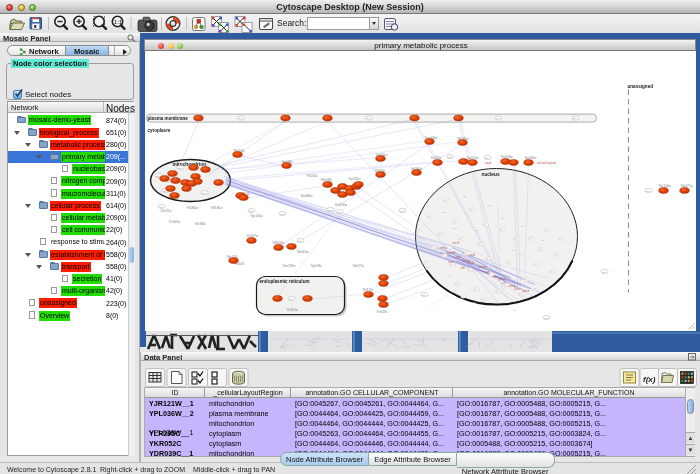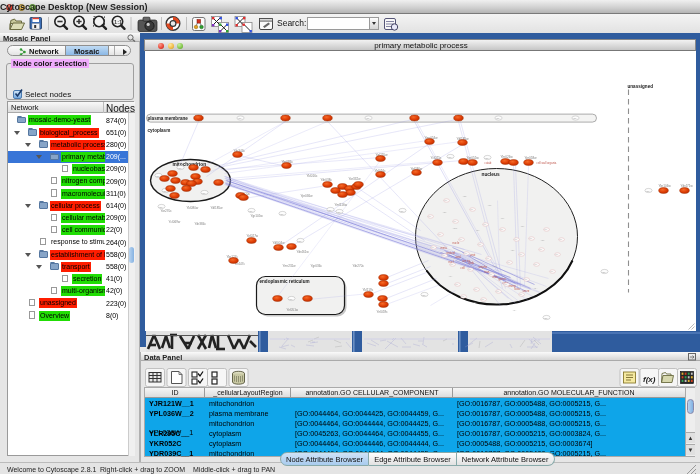--- a/index.html
+++ b/index.html
@@ -3,21 +3,21 @@
 * { margin:0; padding:0; box-sizing:border-box; }
 body { width:700px; height:474px; font-family:"Liberation Sans",sans-serif; position:relative;
        background:#e8e8e8; overflow:hidden; }
 .abs { position:absolute; }
 </style></head><body>
 
 <div class="abs" style="left:0;top:0;width:700px;height:14px;background:linear-gradient(#f0f0f0,#cfcfcf 60%,#b4b4b4);border-bottom:1px solid #7a7a7a">
   <div class="abs" style="left:6px;top:3.5px;width:7px;height:7px;border-radius:50%;background:radial-gradient(circle at 35% 30%,#ff9a8a,#e33d2e 60%,#a02015);border:0.5px solid #8a2015"></div>
   <div class="abs" style="left:17.5px;top:3.5px;width:7px;height:7px;border-radius:50%;background:radial-gradient(circle at 35% 30%,#ffe9a0,#efb73e 60%,#b07a10);border:0.5px solid #8a6a10"></div>
   <div class="abs" style="left:29px;top:3.5px;width:7px;height:7px;border-radius:50%;background:radial-gradient(circle at 35% 30%,#c8f0a0,#7bc043 60%,#4a8a15);border:0.5px solid #3a7a10"></div>
-  <div class="abs" style="left:0;top:2px;width:700px;font-size:9px;font-weight:bold;color:#222">Cytoscape Desktop (New Session)</div>
+  <div class="abs" style="left:0;top:2px;width:700px;text-align:center;font-size:9px;font-weight:bold;color:#222">Cytoscape Desktop (New Session)</div>
 </div>
 
 <div class="abs" style="left:0;top:14px;width:700px;height:19px;background:linear-gradient(#f4f4f4,#e2e2e2)">
   <svg width="700" height="22" viewBox="0 0 700 22" style="position:absolute;left:0;top:0">
       <path d="M10 15.5 L10.8 6.5 L14.5 5 L16 7 L21.5 7 L21.5 9.5 L10 9.5 Z" fill="#c8c99b" stroke="#6a6b40" stroke-width="1"></path>
       <path d="M10 15.5 L13 9 L24.5 9 L21.5 15.5 Z" fill="#dcddb6" stroke="#6a6b40" stroke-width="1"></path>
       <rect x="30" y="3.5" width="11.5" height="11.5" rx="1" fill="#3b6eb5" stroke="#16325c" stroke-width="0.8"></rect>
       <rect x="32.5" y="3.8" width="6.5" height="4.2" fill="#fff"></rect>
       <rect x="32.5" y="3.8" width="6.5" height="1.4" fill="#e04030"></rect>
       <rect x="32" y="9.5" width="7.5" height="5.5" fill="#f5f5f5" stroke="#888" stroke-width="0.4"></rect>
@@ -106,21 +106,21 @@
         <circle cx="5.5" cy="4" r="1.3" fill="#39a83b"></circle>
         <circle cx="2" cy="6.5" r="1.3" fill="#39a83b"></circle>
         <path d="M2 1.5 L5.5 4 L2 6.5" fill="none" stroke="#2a7a2c" stroke-width="0.7"></path>
       </svg>
     <div class="abs" style="left:21px;top:1px;font-size:7.5px;font-weight:bold;color:#111">Network</div>
     <div class="abs" style="left:66px;top:1px;font-size:7.5px;font-weight:bold;color:#111">Mosaic</div>
     <div class="abs" style="left:115px;top:2.5px;width:0;height:0;border-top:3px solid transparent;border-bottom:3px solid transparent;border-left:4.5px solid #222"></div>
   </div>
 
   <div class="abs" style="left:6px;top:30px;width:128px;height:37px;border:1px solid #9f9f9f;border-radius:3px">
-    <div class="abs" style="left:4px;top:-5px;background:#f0abfc;padding:0 2px;font-size:7.5px;font-weight:bold;color:#111">Node color selection</div>
+    <div class="abs" style="left:4px;top:-5px;background:#5eead4;padding:0 2px;font-size:7.5px;font-weight:bold;color:#111">Node color selection</div>
   </div>
 
   <div class="abs" style="left:13px;top:57px;width:9px;height:9px;background:linear-gradient(#cfe4f7,#74a9e0);border:1px solid #4a7ab0;border-radius:2px"></div>
   <svg class="abs" style="left:13px;top:54px" width="12" height="12" viewBox="0 0 12 12">
       <path d="M2.5 6.5 L4.5 9 L9 2.5" fill="none" stroke="#1a3a6a" stroke-width="1.6"></path>
     </svg>
   <div class="abs" style="left:25px;top:56.5px;font-size:8px;color:#111">Select nodes</div>
 
   <div class="abs" style="left:7px;top:68px;width:127px;height:355px;background:#fff;border:1px solid #9a9a9a">
     <div class="abs" style="left:0;top:0;width:127px;height:11px;background:linear-gradient(#f8f8f8,#ddd);border-bottom:1px solid #aaa">
@@ -693,34 +693,35 @@
       <rect x="543.7" y="9.2" width="1.8" height="2.2" fill="#30a050"></rect>
       <rect x="543.7" y="12.8" width="1.8" height="2.2" fill="#c0c0c0"></rect>
       <rect x="546.8000000000001" y="5.6" width="1.8" height="2.2" fill="#30a050"></rect>
       <rect x="546.8000000000001" y="9.2" width="1.8" height="2.2" fill="#c0c0c0"></rect>
       <rect x="546.8000000000001" y="12.8" width="1.8" height="2.2" fill="#e0b030"></rect>
       <rect x="549.9" y="5.6" width="1.8" height="2.2" fill="#c0c0c0"></rect>
       <rect x="549.9" y="9.2" width="1.8" height="2.2" fill="#e0b030"></rect>
       <rect x="549.9" y="12.8" width="1.8" height="2.2" fill="#d04020"></rect>
     </svg>
 
-  <div class="abs" style="left:3px;top:35px;width:551px;height:70px;background:#0ea5e9;border:1px solid #aaa">
+  <div class="abs" style="left:3px;top:35px;width:551px;height:70px;background:#c4b5fd;border:1px solid #aaa">
     <div class="abs" style="left:0;top:0;width:540px;height:10px;background:linear-gradient(#f6f6f6,#ddd);border-bottom:1px solid #999;font-size:7px;color:#111">
       <div class="abs" style="left:0;top:1px;width:60px;text-align:center">ID</div>
       <div class="abs" style="left:60px;top:1px;width:86px;text-align:center">_cellularLayoutRegion</div>
       <div class="abs" style="left:146px;top:1px;width:162px;text-align:center">annotation.GO CELLULAR_COMPONENT</div>
       <div class="abs" style="left:308px;top:1px;width:232px;text-align:center">annotation.GO MOLECULAR_FUNCTION</div>
       <div class="abs" style="left:59px;top:0;width:1px;height:10px;background:#999"></div>
       <div class="abs" style="left:145px;top:0;width:1px;height:10px;background:#999"></div>
       <div class="abs" style="left:307px;top:0;width:1px;height:10px;background:#999"></div>
     </div>
     <div id="rows" class="abs" style="left:0;top:10px;width:540px;font-size:7.2px;color:#000">
         <div style="position:absolute;left:0;top:0px;width:540px;height:10px;white-space:nowrap">
           <span style="position:absolute;left:4px;top:0.5px;font-weight:bold">YJR121W__1</span>
           <span style="position:absolute;left:64px;top:0.5px">mitochondrion</span>
+          <span style="position:absolute;left:150px;top:0.5px">[GO:0045267, GO:0045261, GO:0044464, G...</span>
           <span style="position:absolute;left:312px;top:0.5px;width:225px;overflow:hidden;display:inline-block">[GO:0016787, GO:0005488, GO:0005215, G...</span>
         </div>
         <div style="position:absolute;left:0;top:10px;width:540px;height:10px;white-space:nowrap">
           <span style="position:absolute;left:4px;top:0.5px;font-weight:bold">YPL036W__2</span>
           <span style="position:absolute;left:64px;top:0.5px">plasma membrane</span>
           <span style="position:absolute;left:150px;top:0.5px">[GO:0044464, GO:0044425, GO:0044459, G...</span>
           <span style="position:absolute;left:312px;top:0.5px;width:225px;overflow:hidden;display:inline-block">[GO:0016787, GO:0005488, GO:0005215, G...</span>
         </div>
         <div style="position:absolute;left:0;top:20px;width:540px;height:10px;white-space:nowrap">
           <span style="position:absolute;left:4px;top:10px;font-weight:normal">YPL036W__1</span>
@@ -760,14 +761,14 @@
   <div class="abs" style="left:100px;top:2.5px;font-size:7px;color:#222">Right-click + drag to ZOOM</div>
   <div class="abs" style="left:193px;top:2.5px;font-size:7px;color:#222">Middle-click + drag to PAN</div>
   <svg class="abs" style="left:686px;top:1px" width="12" height="11" viewBox="0 0 12 11">
       <path d="M10 1 L1 10 M10 5 L5 10 M10 9 L9 10" stroke="#999" stroke-width="1"></path>
     </svg>
 </div>
 
 <div class="abs" style="left:280px;top:452px;height:14px;display:flex;font-size:7.5px;color:#111;z-index:5">
   <div style="background:linear-gradient(#cfe2f6,#a8cbee);border:1px solid #8aa;border-radius:7px 0 0 7px;padding:2px 5px 0">Node Attribute Browser</div>
   <div style="background:linear-gradient(#fdfdfd,#e2e2e2);border:1px solid #8aa;border-left:none;padding:2px 5px 0">Edge Attribute Browser</div>
-  <div style="background:linear-gradient(#fdfdfd,#e2e2e2);border:1px solid #8aa;border-left:none;border-radius:0 7px 7px 0;padding:2px 5px 0">Network Attribute Browser</div>
+  <div style="background:linear-gradient(#fdfdfd,#e2e2e2);border:1px solid #8aa;border-left:none;border-radius:0 7px 7px 0;padding:14px 5px 0">Network Attribute Browser</div>
 </div>
 
 </body></html>

